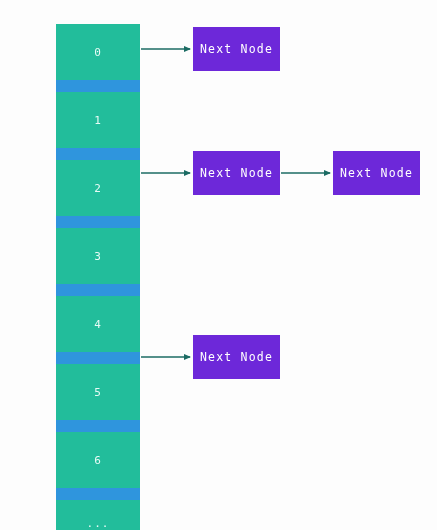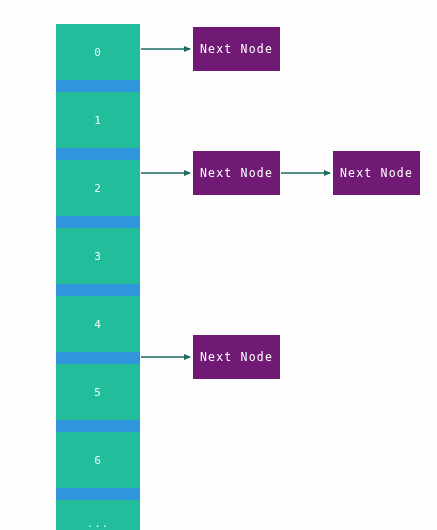--- a/index.html
+++ b/index.html
@@ -54,21 +54,21 @@
 
   .bucket-gap {
     background: #2f95dd;
     flex: 0 0 auto;
     height: 12px;
   }
 
   
   .node-box {
     position: absolute;
-    background: #701a75;
+    background: #6d28d9;
     color: #ffffff;
     font-size: 11.5px;
     letter-spacing: 1.2px;
     display: flex;
     align-items: center;
     justify-content: center;
     box-sizing: border-box;
   }
 
   

